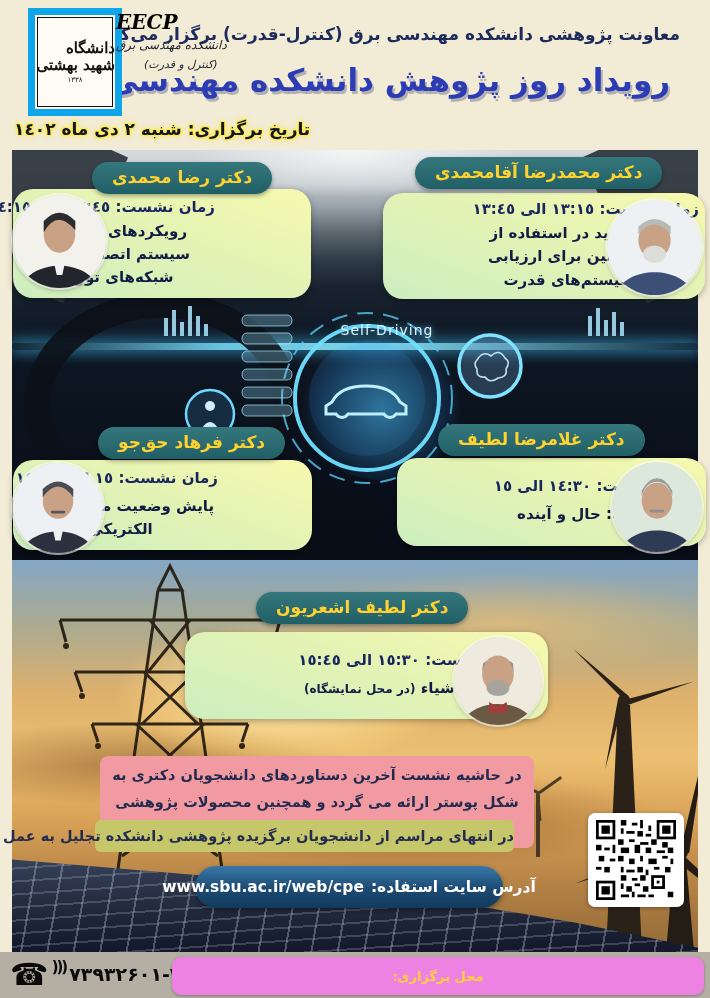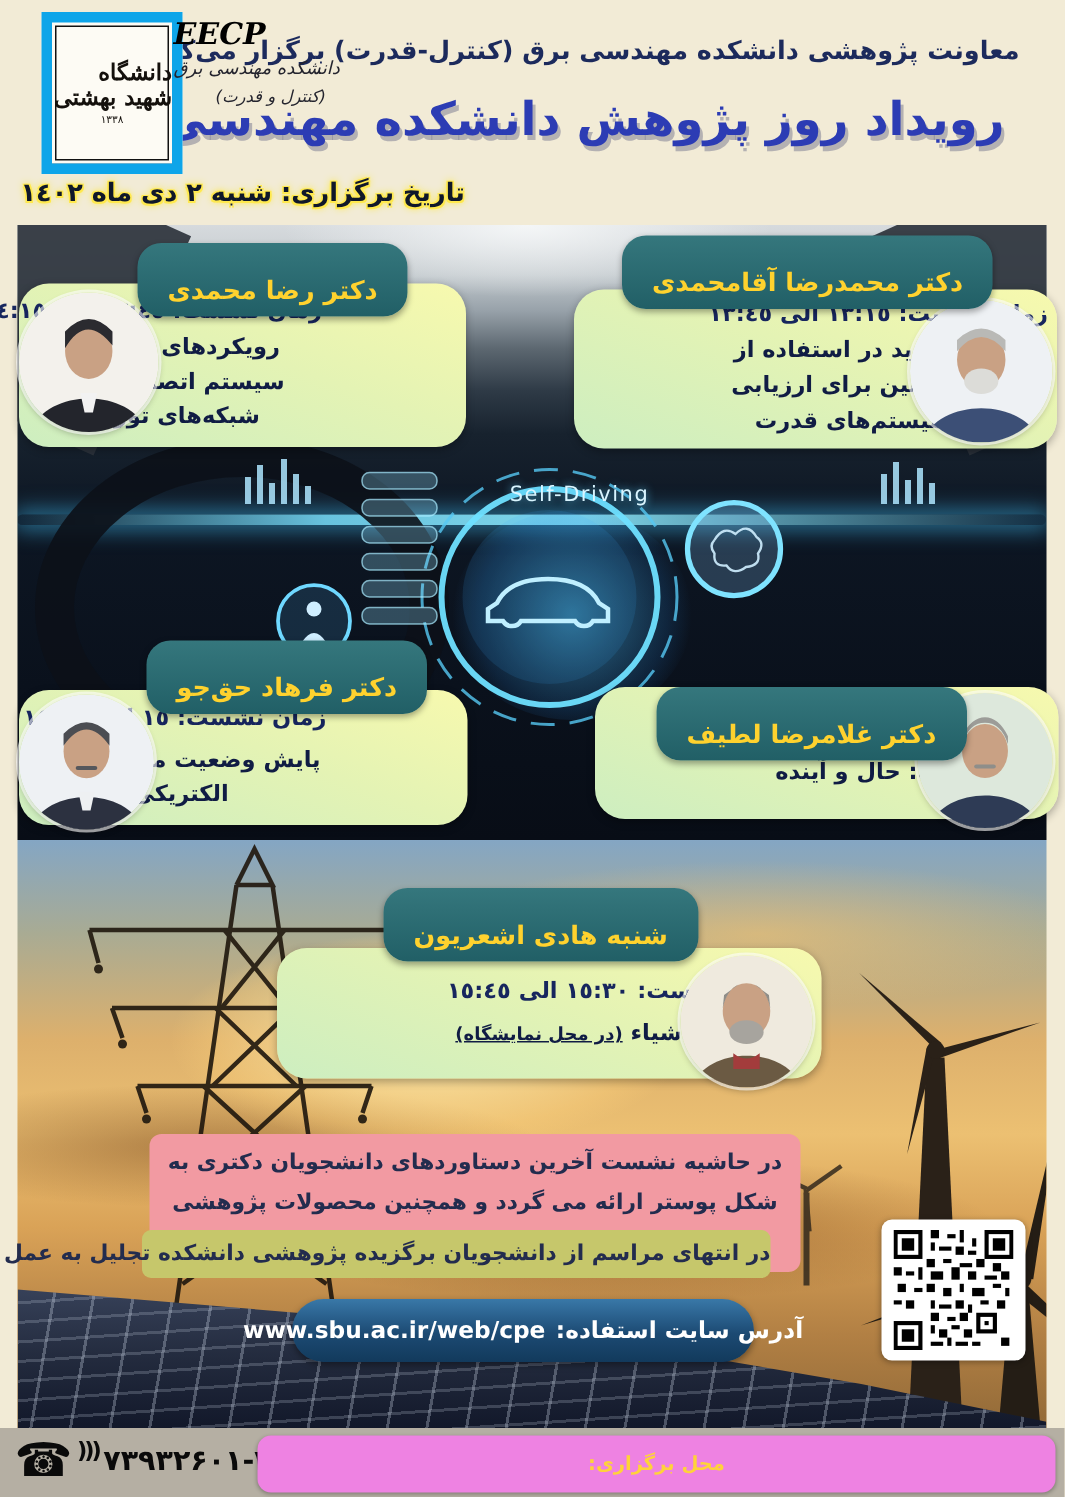--- a/index.html
+++ b/index.html
@@ -30,37 +30,37 @@
   .streak{position:absolute;left:0;top:193px;width:686px;height:7px;
     background:linear-gradient(90deg,rgba(60,190,255,.1),rgba(120,225,255,.85) 30%,rgba(140,235,255,.9) 55%,rgba(60,190,255,.15));
     box-shadow:0 0 14px 3px rgba(70,200,255,.55);border-radius:4px;}
   .hud{position:absolute;left:0;top:0;width:686px;height:410px;}
   .sd-label{position:absolute;left:300px;top:172px;width:150px;text-align:center;direction:ltr;
     font-size:14px;letter-spacing:1px;color:#d9f5ff;text-shadow:0 0 6px rgba(90,210,255,.9);}
   .glowblob{position:absolute;left:290px;top:190px;width:160px;height:140px;border-radius:50%;
     background:radial-gradient(circle,rgba(80,200,255,.5),rgba(40,140,230,.15) 60%,transparent 75%);}
   
   .badge{position:absolute;z-index:4;background:linear-gradient(180deg,#35777d,#215f66);
-    color:#ffd22e;font-weight:bold;font-size:17px;padding:22px 20px 7px;border-radius:16px;white-space:nowrap;
+    color:#ffd22e;font-weight:bold;font-size:17px;padding:5px 20px 7px;border-radius:16px;white-space:nowrap;
     box-shadow:0 2px 4px rgba(0,0,0,.35);}
   .card{position:absolute;z-index:3;border-radius:20px;
     background:linear-gradient(200deg,#f7f9ae 0%,#e4f3b4 45%,#cdeec0 100%);
     box-shadow:0 2px 6px rgba(0,0,0,.3);}
   .card .ctext{position:absolute;inset:0;display:flex;flex-direction:column;justify-content:center;
     text-align:center;gap:4px;padding:6px 10px;}
   .card .time{font-size:15px;font-weight:bold;color:#17265e;white-space:nowrap;}
   .card .topic{font-size:15px;font-weight:bold;color:#101c44;line-height:1.55;}
-  .card .topic .note{font-size:12px;text-decoration:underline;}
+  .card .topic .note{font-size:12px;}
   .photo{position:absolute;border-radius:50%;overflow:hidden;box-shadow:0 0 0 2px rgba(255,255,255,.6),0 2px 5px rgba(0,0,0,.3);z-index:4;}
   .photo svg{display:block;width:100%;height:100%;}
   .b0{left:415px;top:157px;} .c0{left:383px;top:193px;width:322px;height:106px;}
   .c0 .photo{right:3px;top:7px;width:95px;height:95px;} .c0 .ctext{padding-left:104px;padding-right:6px;}
   .b1{left:92px;top:162px;}  .c1{left:13px;top:189px;width:298px;height:109px;}
   .c1 .photo{left:0px;top:6px;width:93px;height:93px;}  .c1 .ctext{padding-right:96px;padding-left:6px;}
-  .b2{left:438px;top:424px;margin-top:34px;} .c2{left:397px;top:458px;width:309px;height:88px;}
+  .b2{left:438px;top:424px;} .c2{left:397px;top:458px;width:309px;height:88px;}
   .c2 .photo{right:4px;top:4px;width:90px;height:90px;} .c2 .ctext{padding-left:98px;gap:8px;}
   .b3{left:98px;top:427px;}  .c3{left:13px;top:460px;width:299px;height:90px;}
   .c3 .photo{left:0px;top:3px;width:90px;height:90px;}  .c3 .ctext{padding-right:94px;gap:8px;}
   .b4{left:256px;top:592px;} .c4{left:185px;top:632px;width:363px;height:87px;}
   .c4 .photo{right:6px;top:5px;width:88px;height:88px;} .c4 .ctext{padding-left:100px;gap:8px;}
   
   .av .hd{fill:#c9a184;} .av .bgc{fill:#eef1f4;}
   .av0 .sh{fill:#3c4f76;} .av0 .hr{fill:#b9b9b6;} .av0 .bd{fill:#dcdcd8;}
   .av1 .bgc{fill:#f3f1ec;} .av1 .sh{fill:#23252c;} .av1 .hr{fill:#2b2b30;}
   .av2 .bgc{fill:#dde8dc;} .av2 .sh{fill:#2e3b55;} .av2 .hr{fill:#9c9c98;}
@@ -286,21 +286,21 @@
           <path class="hr" d="M33,38 Q50,14 67,38 L67,29 Q50,12 33,29 Z"></path>
           <rect x="42" y="53" width="16" height="3" rx="1.5" fill="#55575c"></rect>
         </svg>
     </div>
     <div class="ctext">
       <div class="time">زمان نشست: ١٥ الی ١٥:٣٠</div>
       <div class="topic">پایش وضعیت ماشین های الکتریکی</div>
     </div>
   </div>
 
-  <div class="badge b4">شنبه هادی اشعریون</div>
+  <div class="badge b4">دکتر لطیف اشعریون</div>
   <div class="card c4">
     <div class="photo">
       <svg class="av av4" viewBox="0 0 100 100">
           <circle class="bgc" cx="50" cy="50" r="50"></circle>
           <path class="sh" d="M8,100 C20,68 80,68 92,100 Z"></path>
           <path d="M40,74 Q50,82 60,74 L60,86 L40,86 Z" fill="#a33c3c"></path>
           <ellipse class="hd" cx="50" cy="42" rx="18" ry="21"></ellipse>
           <path class="hr" d="M32,40 Q35,26 44,22 L33,30 Z M68,40 Q65,26 56,22 L67,30 Z"></path>
           <ellipse class="bd" cx="50" cy="58" rx="13" ry="9"></ellipse>
         </svg>

